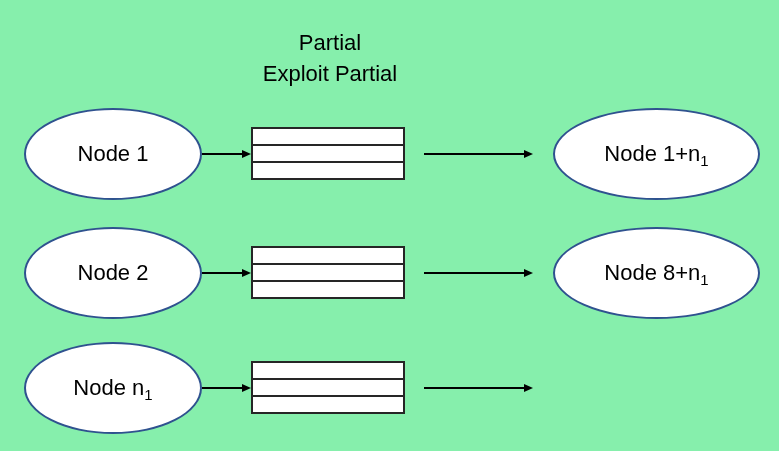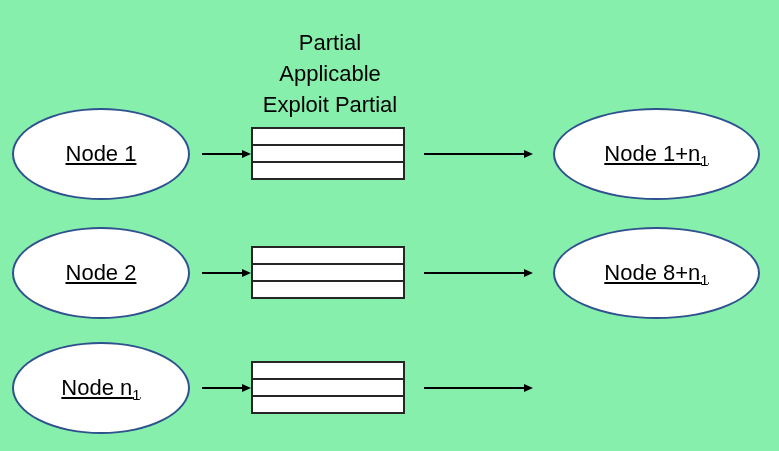--- a/index.html
+++ b/index.html
@@ -42,22 +42,22 @@
     top: 2px;
     height: 88px;
     border: 2px solid var(--node-stroke, #2F528F);
     border-radius: 50%;
     background: #ffffff;
     display: flex;
     align-items: center;
     justify-content: center;
     font-size: 22px;
   }
-  .ellipse.src { left: 12px;  width: 174px; text-decoration: underline; }
-  .ellipse.tgt { left: 553px; width: 203px; text-decoration: underline; }
+  .ellipse.src { left: 24px;  width: 174px; }
+  .ellipse.tgt { left: 553px; width: 203px; }
   .node-label { white-space: nowrap; }
   .node-label sub {
     font-size: 0.68em;
     line-height: 0;
     vertical-align: sub;
   }
   .evbox {
     position: absolute;
     left: 251px;
     top: 21px;
@@ -88,21 +88,20 @@
   .arrow.a1 { left: 202px; width: 40px; }
   .arrow.a2 { left: 424px; width: 100px; }
 </style>
 </head>
 <body>
 
 <div class="canvas">
 
   <div class="title">
     <div>Partial</div>
-    <div>Applicable</div>
     <div>Exploit Partial</div>
   </div>
 
   <div class="row r1">
     <div class="ellipse src">
       <span class="node-label"><span>Node 1</span><sub></sub></span>
     </div>
     <div class="arrow a1"></div>
     <div class="evbox">
       <div class="ev-seg"></div>

